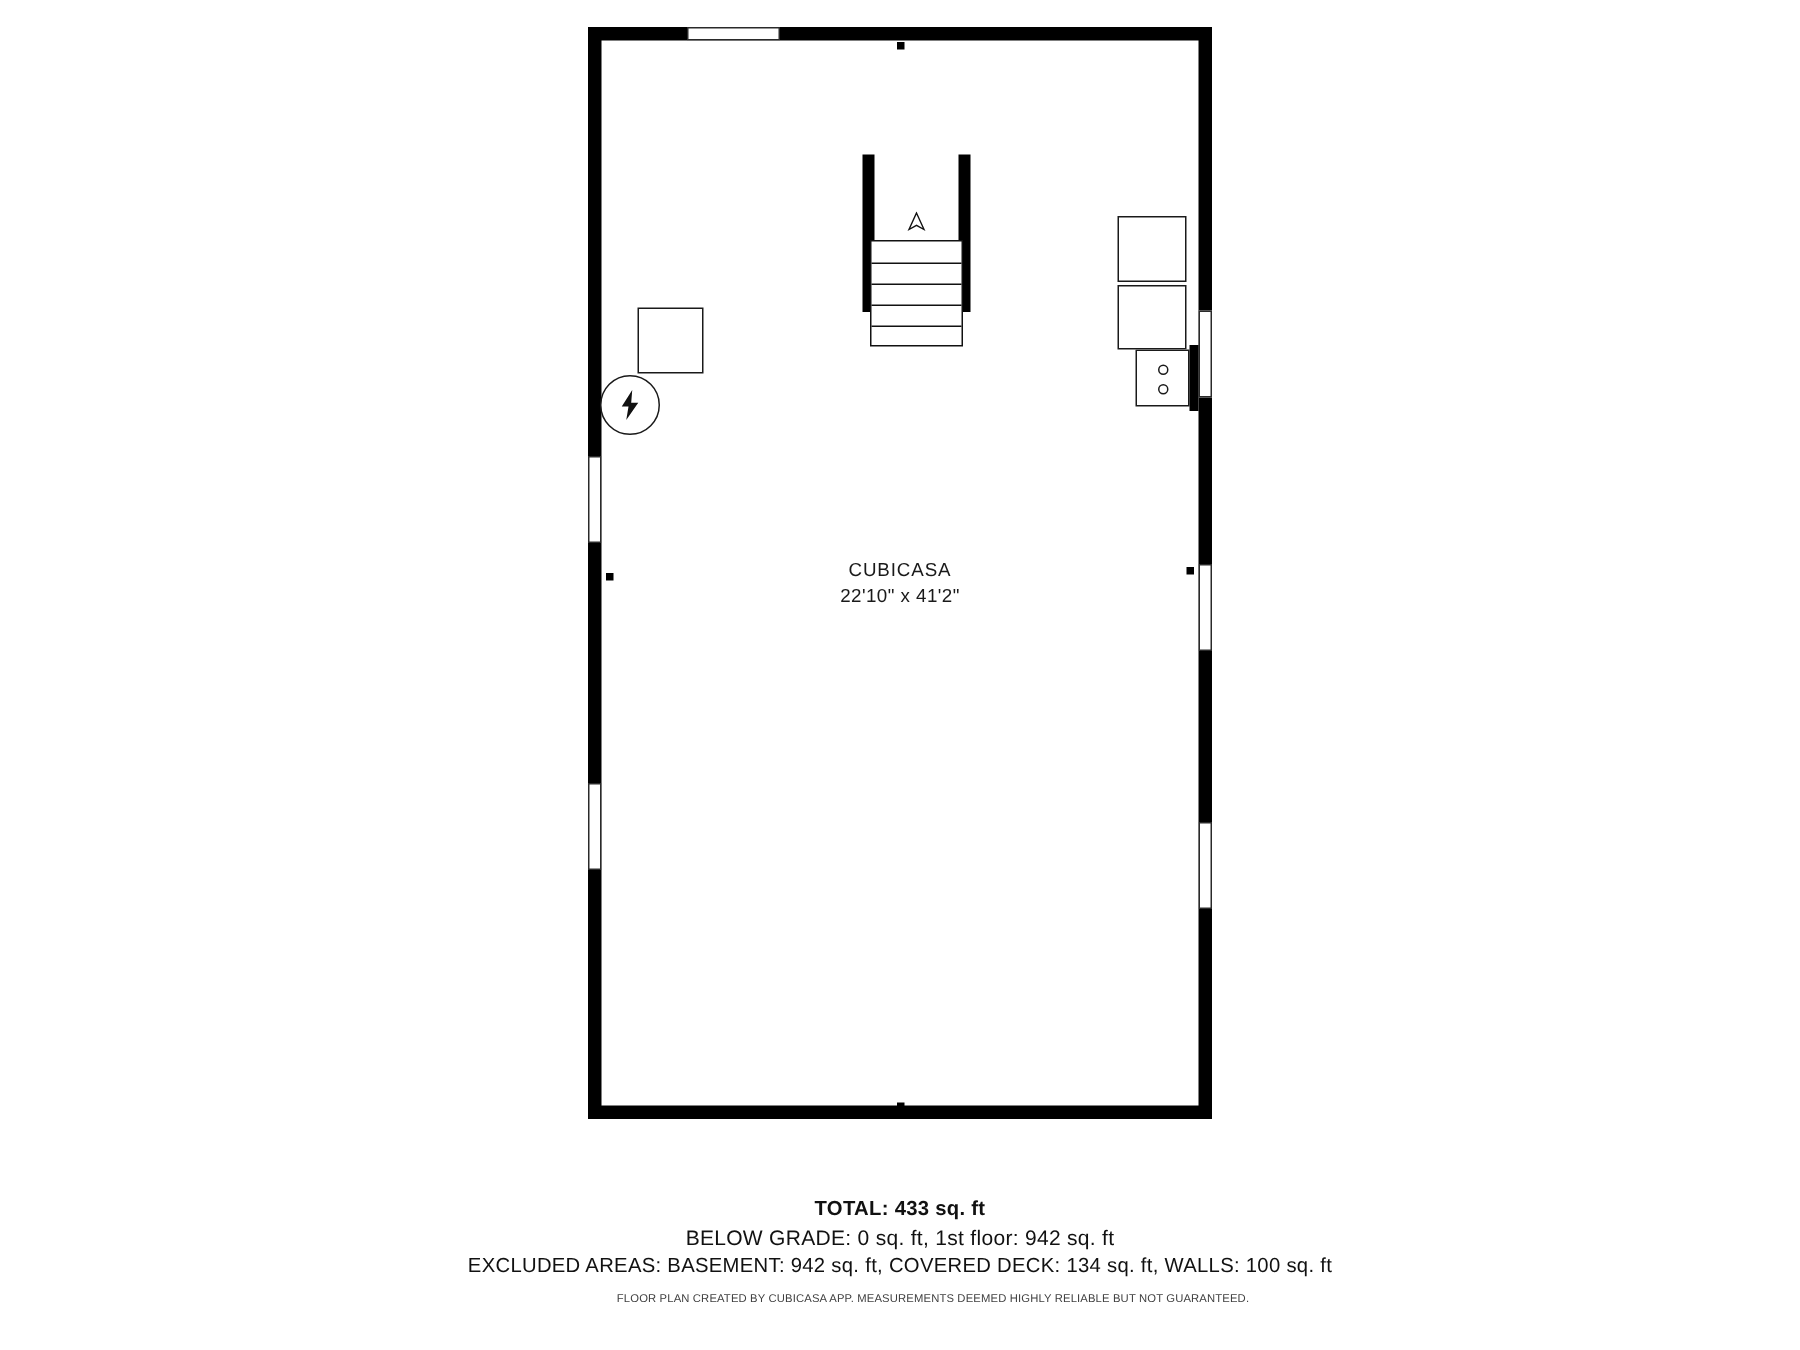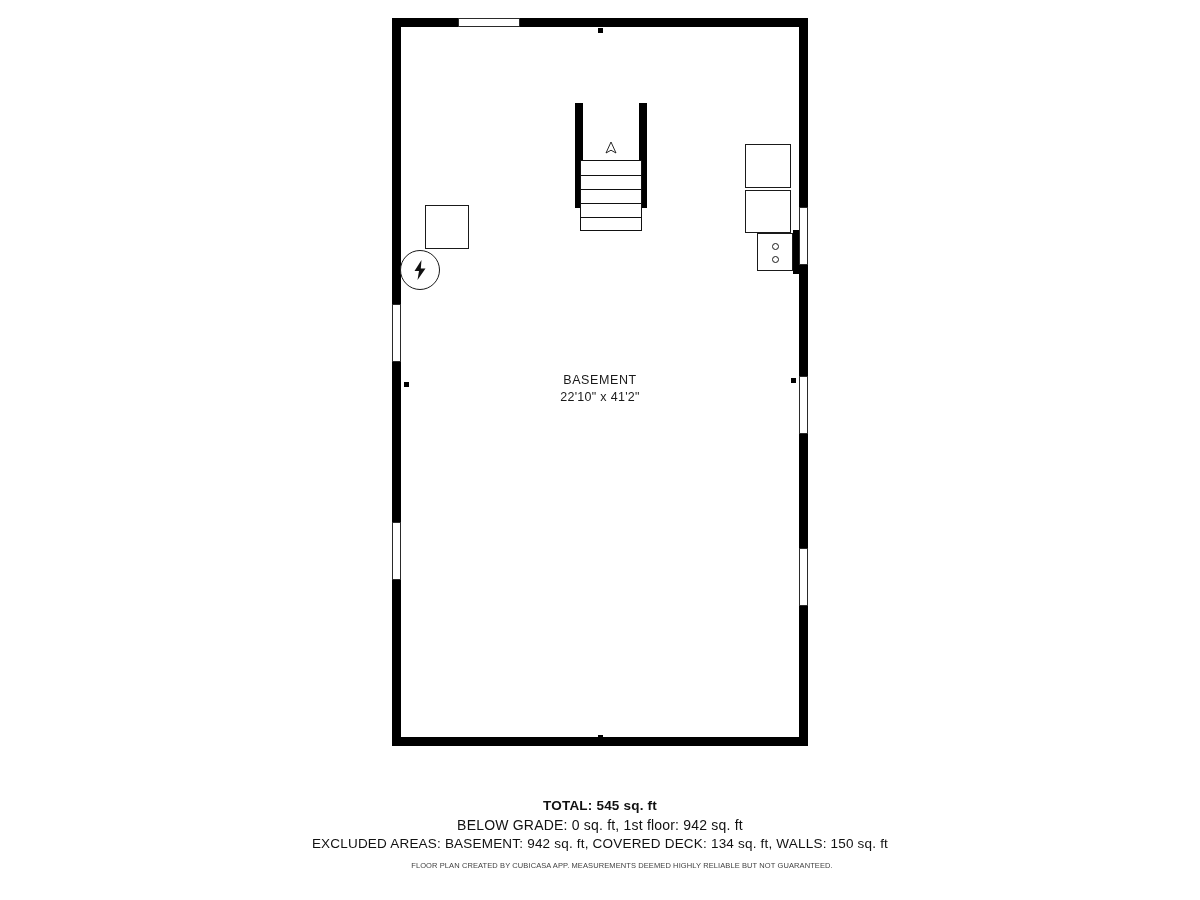--- a/index.html
+++ b/index.html
@@ -244,24 +244,24 @@
 
   <div class="electrical-circle">
     <div class="bolt">
       <svg width="14" height="20" viewBox="0 0 14 20">
         <path d="M8.5 0 L1.5 11 L6 11 L4.5 20 L12.5 8.5 L7.8 8.5 Z" fill="#111111"></path>
       </svg>
     </div>
   </div>
 
   <div class="room-label">
-    <div class="room-name">BASEMENT</div>
+    <div class="room-name">CUBICASA</div>
     <div class="room-dims">22'10" x 41'2"</div>
   </div>
 
   <div class="footer">
-    <div class="total">TOTAL: 545 sq. ft</div>
+    <div class="total">TOTAL: 433 sq. ft</div>
     <div class="line2">BELOW GRADE: 0 sq. ft, 1st floor: 942 sq. ft</div>
-    <div class="line3">EXCLUDED AREAS: BASEMENT: 942 sq. ft, COVERED DECK: 134 sq. ft, WALLS: 150 sq. ft</div>
+    <div class="line3">EXCLUDED AREAS: BASEMENT: 942 sq. ft, COVERED DECK: 134 sq. ft, WALLS: 100 sq. ft</div>
     <div class="disclaimer">FLOOR PLAN CREATED BY CUBICASA APP. MEASUREMENTS DEEMED HIGHLY RELIABLE BUT NOT GUARANTEED.</div>
   </div>
 
 </div>
 
 </body></html>

